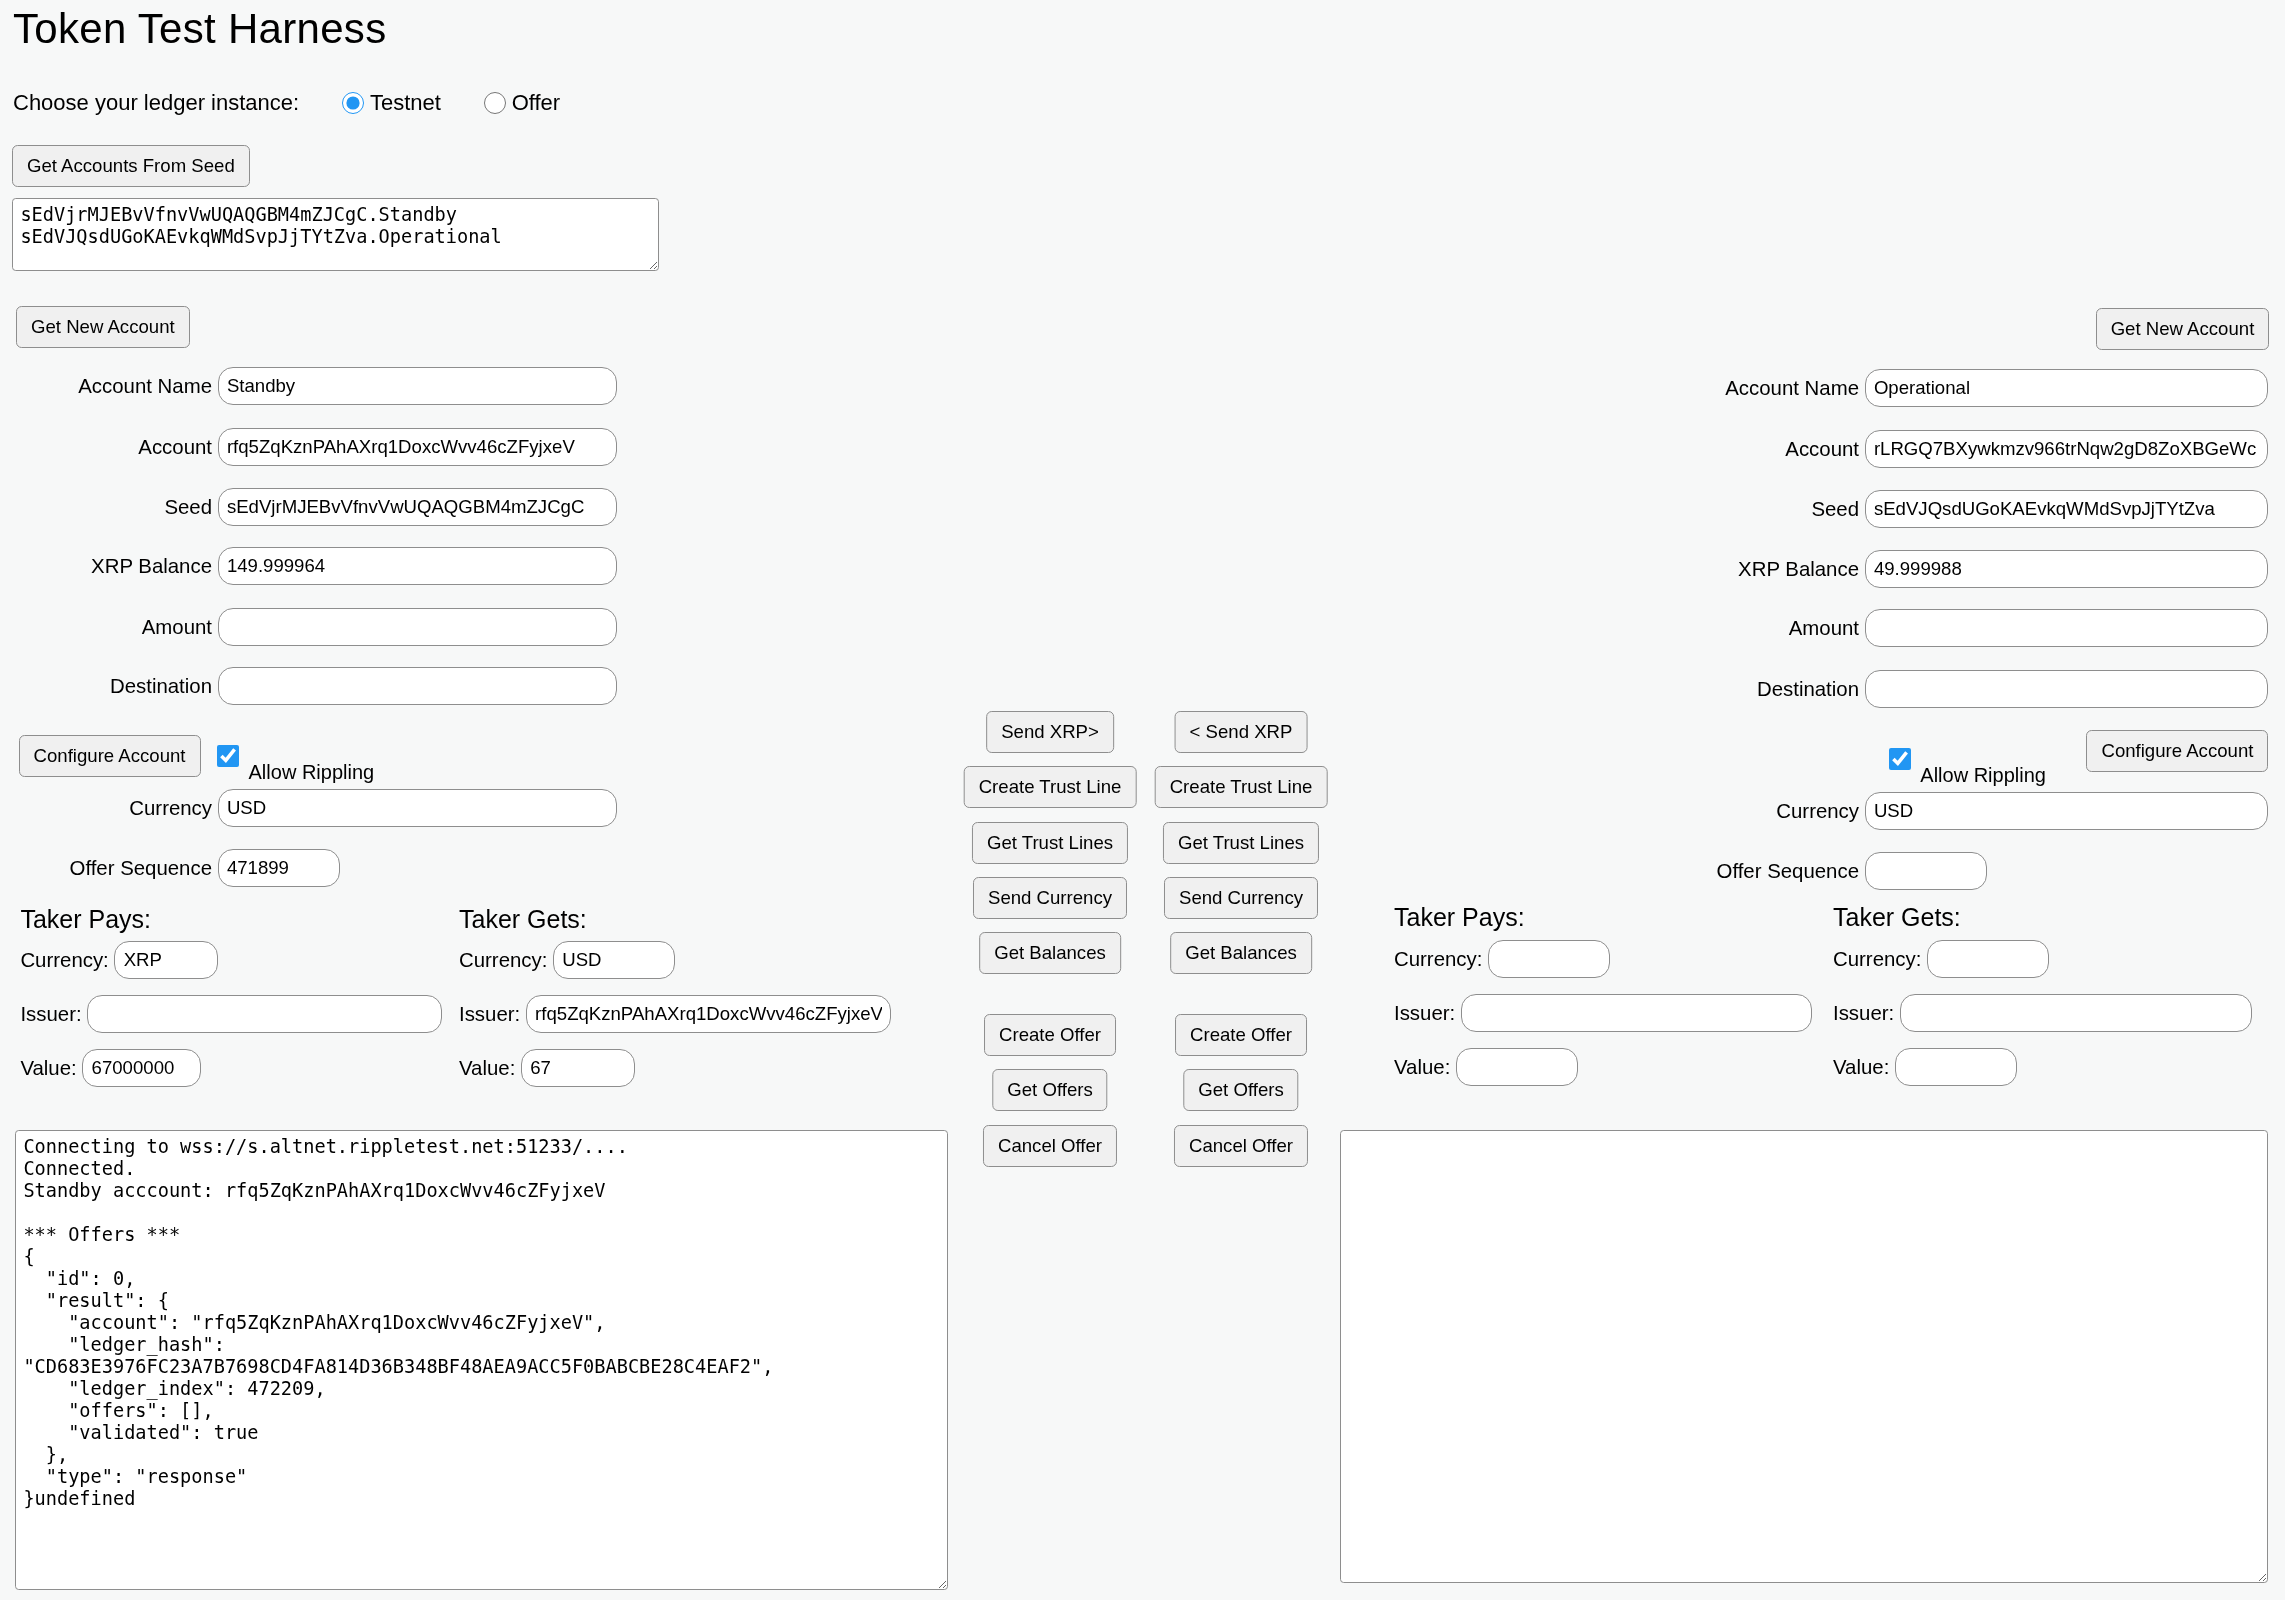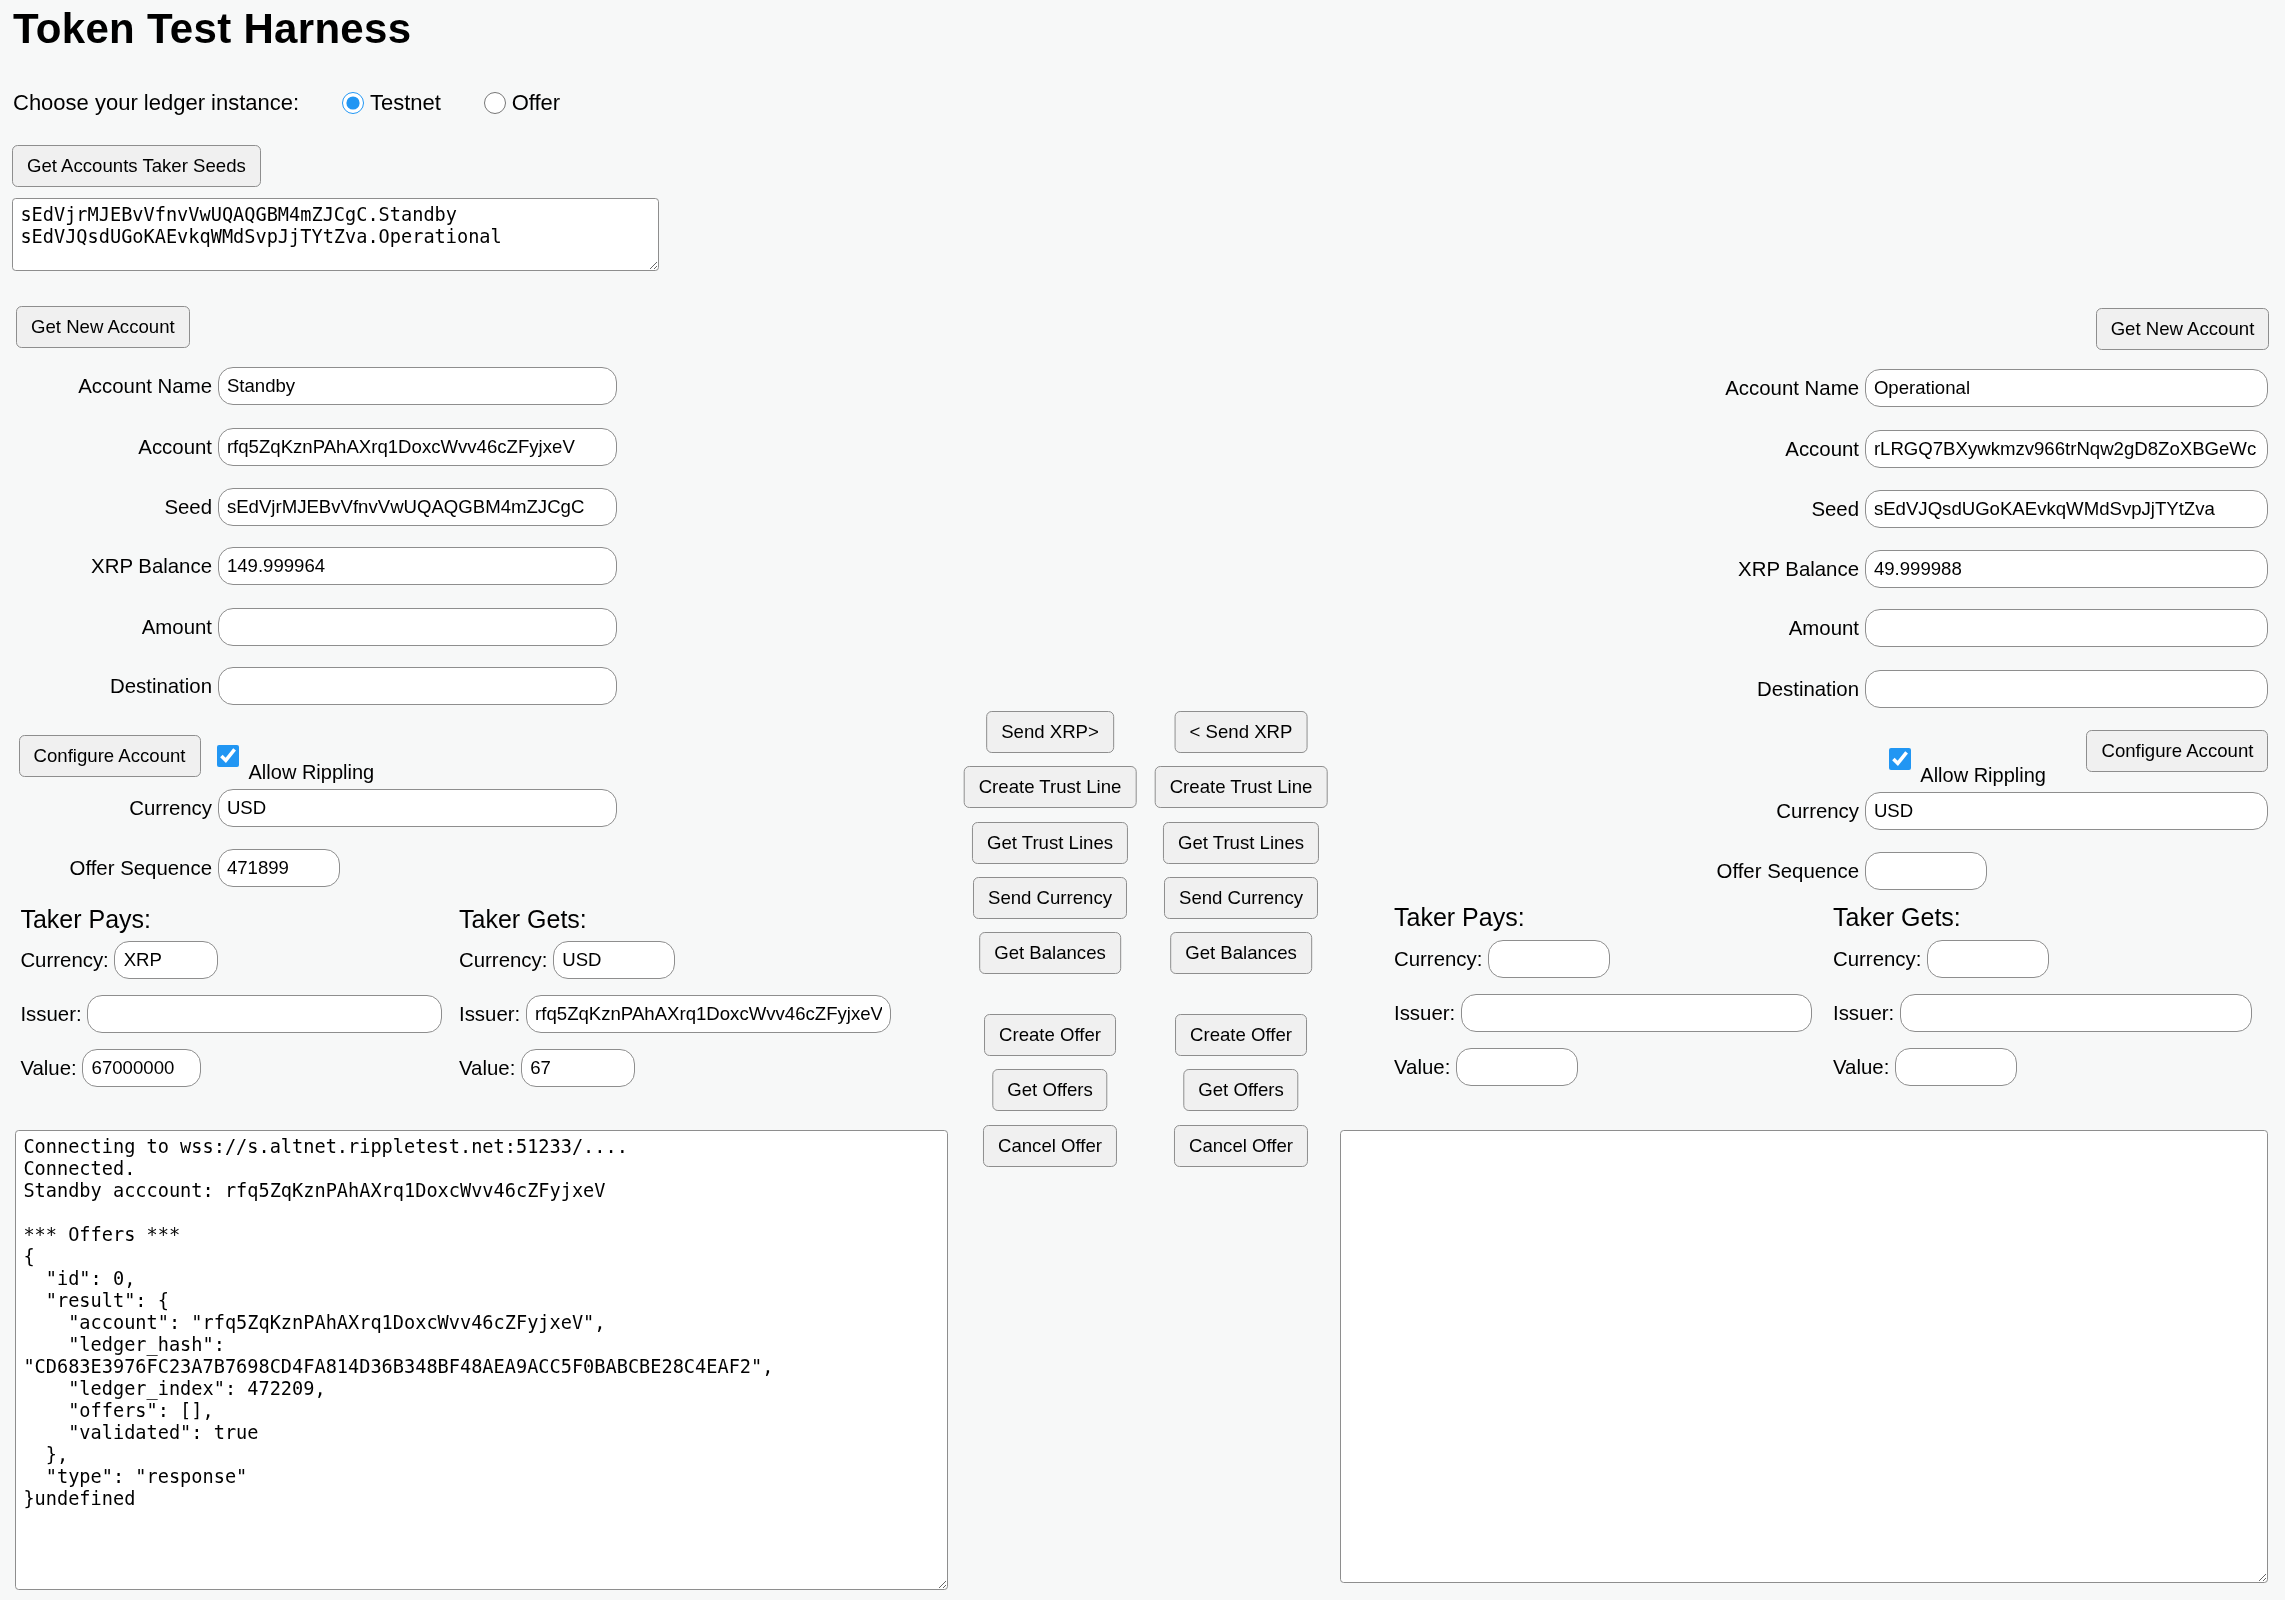--- a/index.html
+++ b/index.html
@@ -1,19 +1,19 @@
 <!DOCTYPE html>
 <html style="font-size:15px"><head>
 <meta charset="utf-8">
 <style>
   html,body{margin:0;padding:0;background:#f7f8f8;}
   .page{position:relative;width:2286px;height:1601px;background:#f7f8f8;
         font-family:"Liberation Sans",sans-serif;color:#000;overflow:hidden;}
   h1.title{position:absolute;left:13px;top:0;margin:0;font-size:42px;line-height:58px;
-           font-weight:700;letter-spacing:0.3px;}
+           font-weight:400;letter-spacing:0.3px;}
   .row{position:absolute;display:flex;align-items:center;gap:5.6px;white-space:nowrap;}
   .lbl{font-size:22px;}
   .flabel{font-size:20.4px;white-space:nowrap;}
   .w215{width:199px;display:inline-block;text-align:right;}
   .tin{height:38px;border:1.9px solid #8e8e8e;border-radius:15px;background:#fff;
        font:18.6px "Liberation Sans",sans-serif;padding:0 8.3px;box-sizing:border-box;color:#000;}
   .w435{width:403px}.w430{width:399px}.w132{width:122px}.w127{width:104px}
   .w383{width:355px}.w393{width:365px}.w128{width:119px}.w123{width:114px}
   .w378{width:351px}.w380{width:352px}
   button{font:18.6px "Liberation Sans",sans-serif;color:#000;background:#f0f0f0;
@@ -37,21 +37,21 @@
   <div class="row" style="left:13px;top:87px;height:32px;">
     <span class="lbl">Choose your ledger instance:</span>
     <span style="width:32px;"></span>
     <input type="radio" name="ledger" checked="true" style="">
     <span class="lbl">Testnet</span>
     <span style="width:32px;"></span>
     <input type="radio" name="ledger" style="">
     <span class="lbl">Offer</span>
   </div>
 
-  <button class="abtn" style="left:12px;top:145px;">Get Accounts Taker Seeds</button>
+  <button class="abtn" style="left:12px;top:145px;">Get Accounts From Seed</button>
 
   <textarea style="left: 12px; top: 198px; width: 647px; height: 73px;" spellcheck="false">sEdVjrMJEBvVfnvVwUQAQGBM4mZJCgC.Standby
 sEdVJQsdUGoKAEvkqWMdSvpJjTYtZva.Operational</textarea>
 
   <button class="abtn" style="left:16px;top:306px;">Get New Account</button>
   <button class="abtn" style="right:16.7px;top:308px;">Get New Account</button>
 
   <div class="row" style="left:13px;top:367px;">
     <span class="flabel w215">Account Name</span>
     <input type="text" class="tin w430" value="Standby" style="">

